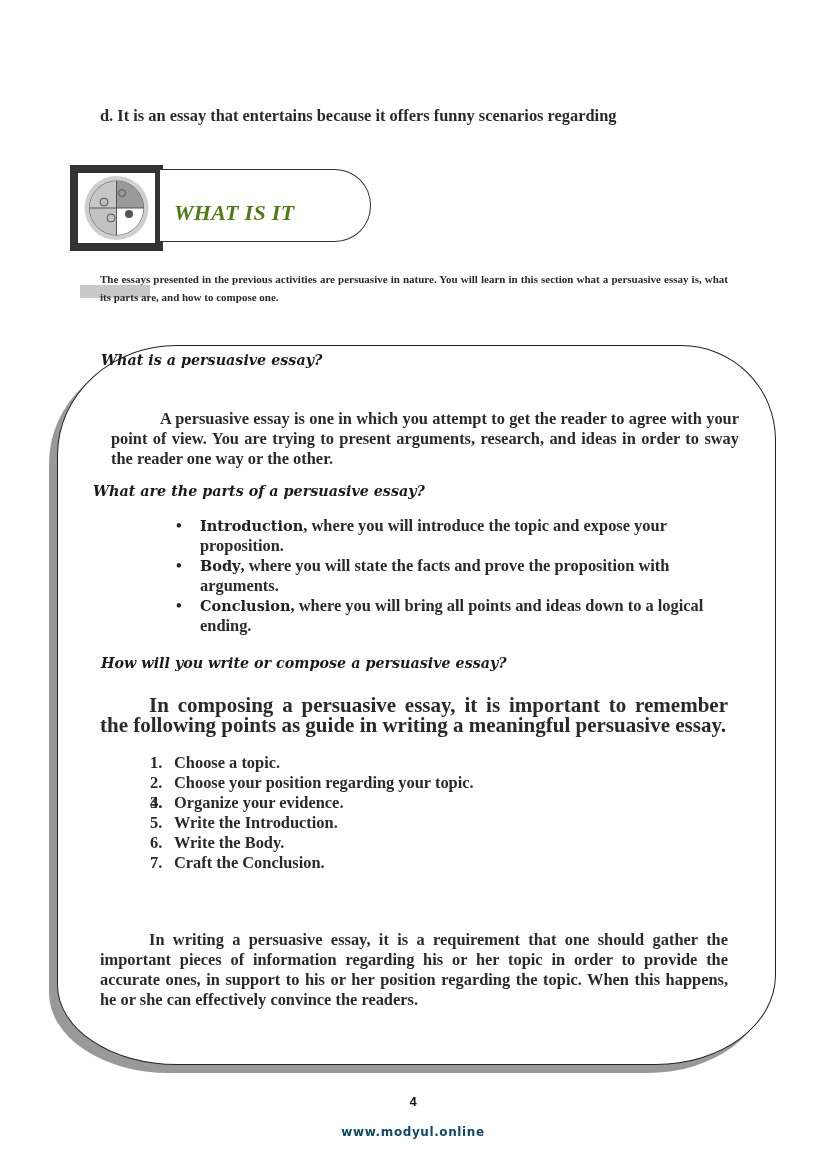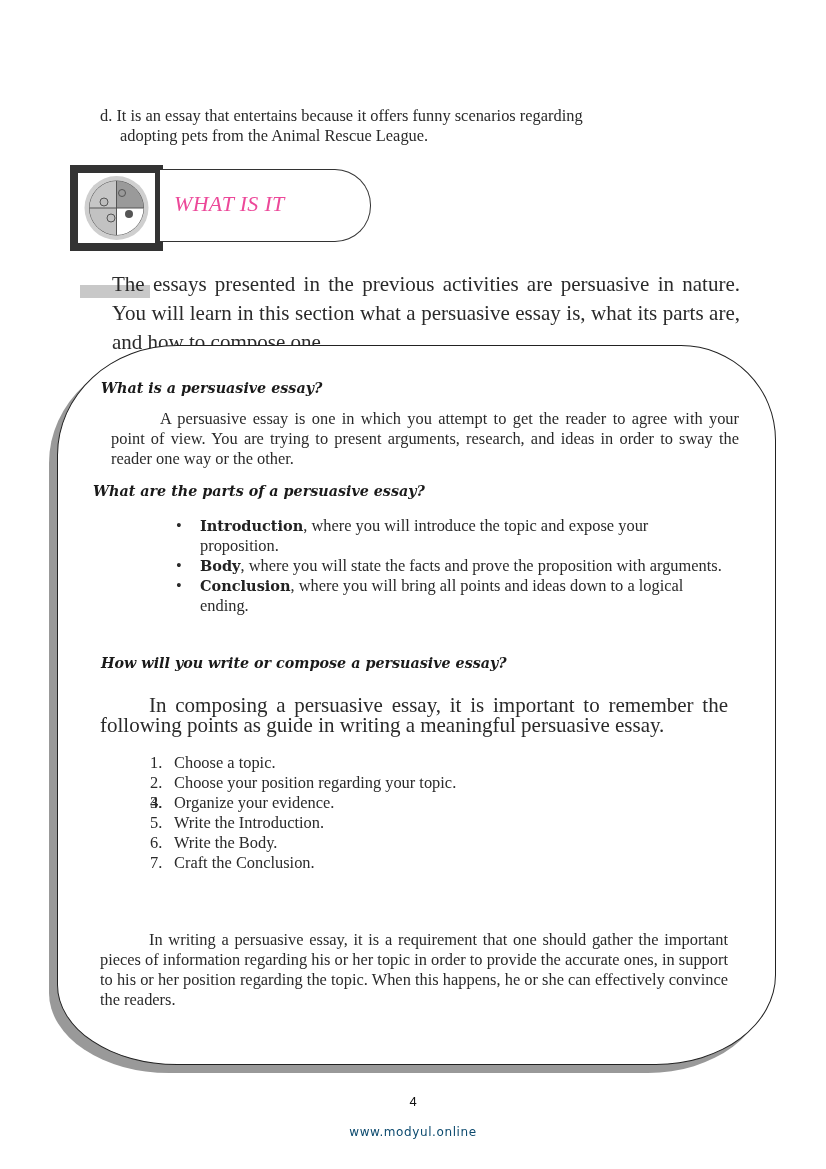--- a/index.html
+++ b/index.html
@@ -1,40 +1,40 @@
 <!DOCTYPE html>
 <html><head>
 <meta charset="utf-8">
 <style>
   html, body { margin:0; padding:0; background:#ffffff; }
   body { width:826px; height:1169px; position:relative; overflow:hidden;
          font-family:"DejaVu Serif", serif; color:#222; }
-  .abs { position:absolute; }
+  .abs { position:absolute;font-weight:bold; }
   .txt { font-size:15.6px; line-height:20px; color:#2a2a2a; font-family:"Liberation Serif", serif; }
   .justify { text-align:justify; text-align-last:left; }
 
   
   #opt-d { left:100px; top:106px; width:628px; font-size:16.4px; }
   #opt-d .line2 { padding-left:20px; }
 
   
   #icon-box { left:70px; top:165px; width:77px; height:70px; border:8px solid #333; background:#fff; }
   #pill { left:160px; top:169px; width:210px; height:71px; border:1.6px solid #333; border-left:none;
           border-radius:0 36px 36px 0; background:#fff; }
-  #pill-title { left:174px; top:191px; font-size:22px; font-style:italic; font-family:"Liberation Serif", serif; color:#ec4899; letter-spacing:0.3px; }
+  #pill-title { left:174px; top:200px; font-size:22px; font-style:italic; font-family:"Liberation Serif", serif; color:#4d7c0f; letter-spacing:0.3px; }
 
-  #intro { left:112px; top:270px; width:628px; font-size:21px; line-height:29px; }
+  #intro { left:100px; top:270px; width:628px; font-size:11px; line-height:18px; }
   #gray-tab { left:80px; top:285px; width:70px; height:13px; background:#c8c8c8; }
 
   
   #box-shadow { left:49px; top:353px; width:719px; height:720px; background:#999; border-radius:120px 95px 120px 120px / 110px 95px 90px 80px; }
   #box { left:57px; top:345px; width:717px; height:718px; background:#fff; border:1.4px solid #222; border-radius:120px 95px 120px 120px / 110px 95px 90px 80px; }
 
   .q-head { font-family:"DejaVu Serif", serif; font-weight:bold; font-style:italic; font-size:14.3px; color:#1a1a1a; }
-  #q1 { left:101px; top:380px;text-align:right; }
+  #q1 { left:101px; top:352px;text-align:right; }
   #q2 { left:93px; top:483px; }
   #q3 { left:101px; top:655px; }
 
   #p1 { left:100px; top:409px; width:628px; font-size:16.4px;margin-left:11px; }
   #p2 { left:100px; top:695px; width:628px; font-size:21px; }
   #p3 { left:100px; top:930px; width:628px; font-size:16.4px; }
   .indent { text-indent:49px; }
 
   #parts { left:176px; top:516px; width:552px; font-size:16.4px; }
   .bul { position:relative; padding-left:24px; margin-bottom:0; }
@@ -46,21 +46,20 @@
   .step .num { position:absolute; left:0; top:0; }
 
   #page-num { left:0; width:826px; top:1094px; text-align:center; font-family:"Liberation Sans", sans-serif; font-size:13px; color:#111; }
   #watermark { left:0; width:826px; top:1125px; text-align:center; font-family:"DejaVu Sans", sans-serif; font-size:12px; color:#0c4a6e; letter-spacing:0.6px; }
 </style>
 </head>
 <body>
 
 <div id="opt-d" class="abs txt justify">
   <div><span>d.</span> <span>It is an essay that entertains because it offers funny scenarios regarding</span></div>
-  <div class="line2">adopting pets from the Animal Rescue League.</div>
 </div>
 
 <div id="icon-box" class="abs">
   <svg width="77" height="70" viewBox="0 0 77 70">
     <circle cx="38.5" cy="35" r="32" fill="#cfcfcf"></circle>
     <circle cx="38.5" cy="35" r="27" fill="#bdbdbd" stroke="#555" stroke-width="1"></circle>
     <path d="M38.5 8 A27 27 0 0 1 65.5 35 L38.5 35 Z" fill="#9a9a9a"></path>
     <path d="M38.5 35 L65.5 35 A27 27 0 0 1 38.5 62 Z" fill="#ffffff"></path>
     <path d="M11.5 35 A27 27 0 0 1 38.5 8 L38.5 35 Z" fill="#c6c6c6"></path>
     <path d="M11.5 35 L38.5 35 L38.5 62 A27 27 0 0 1 11.5 35 Z" fill="#c2c2c2"></path>

